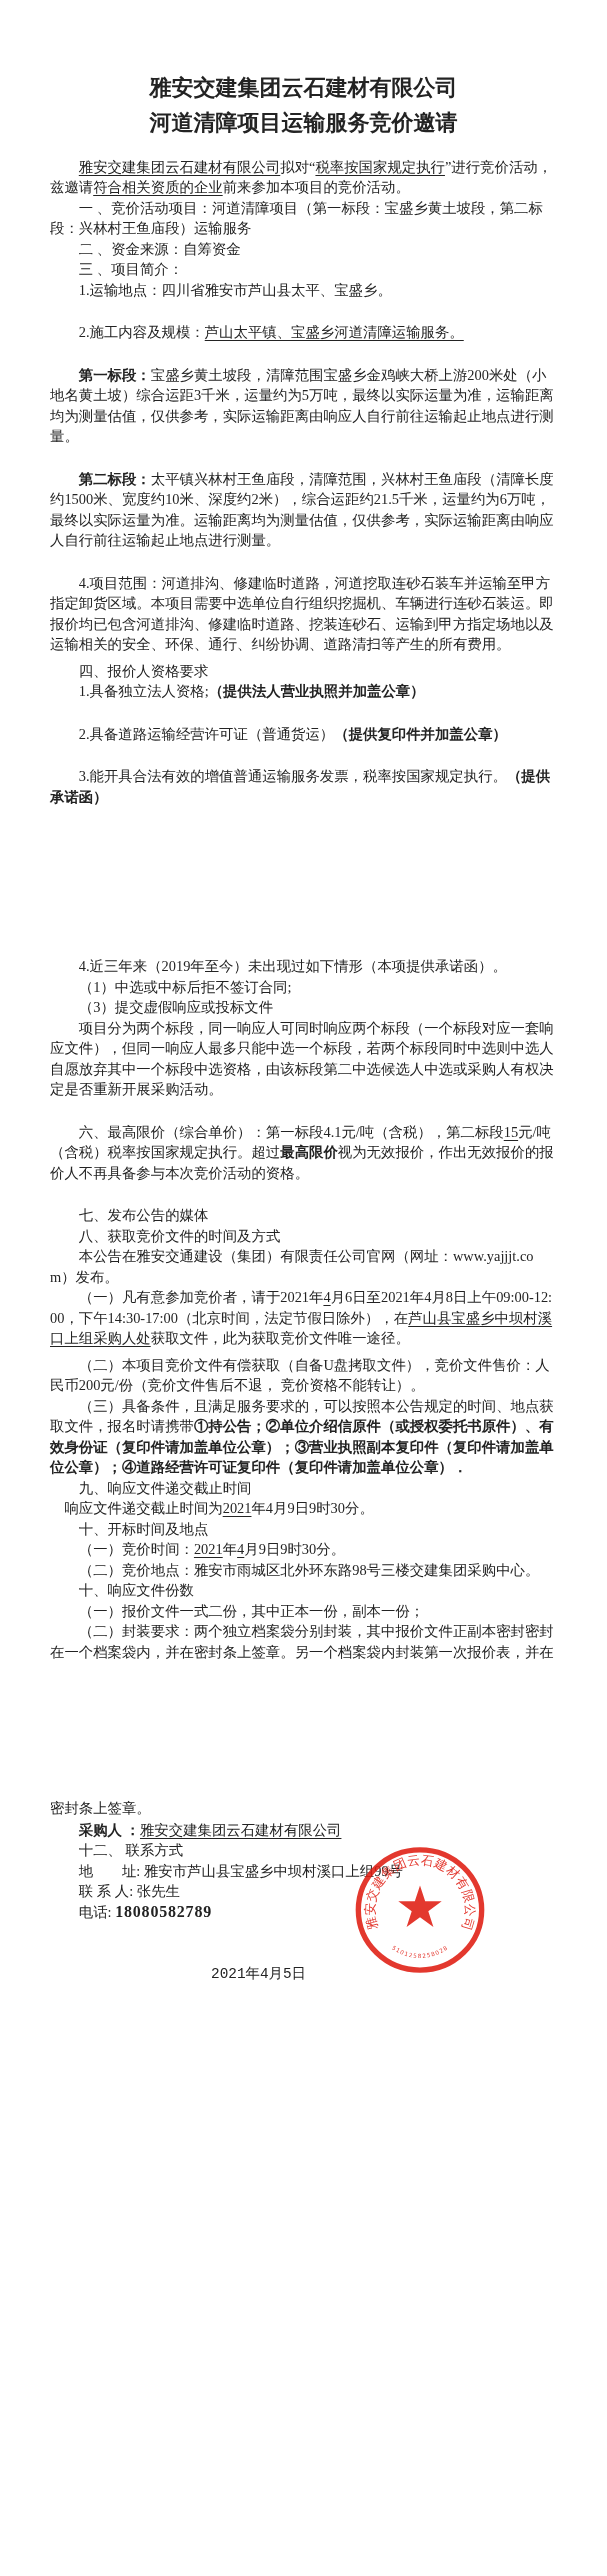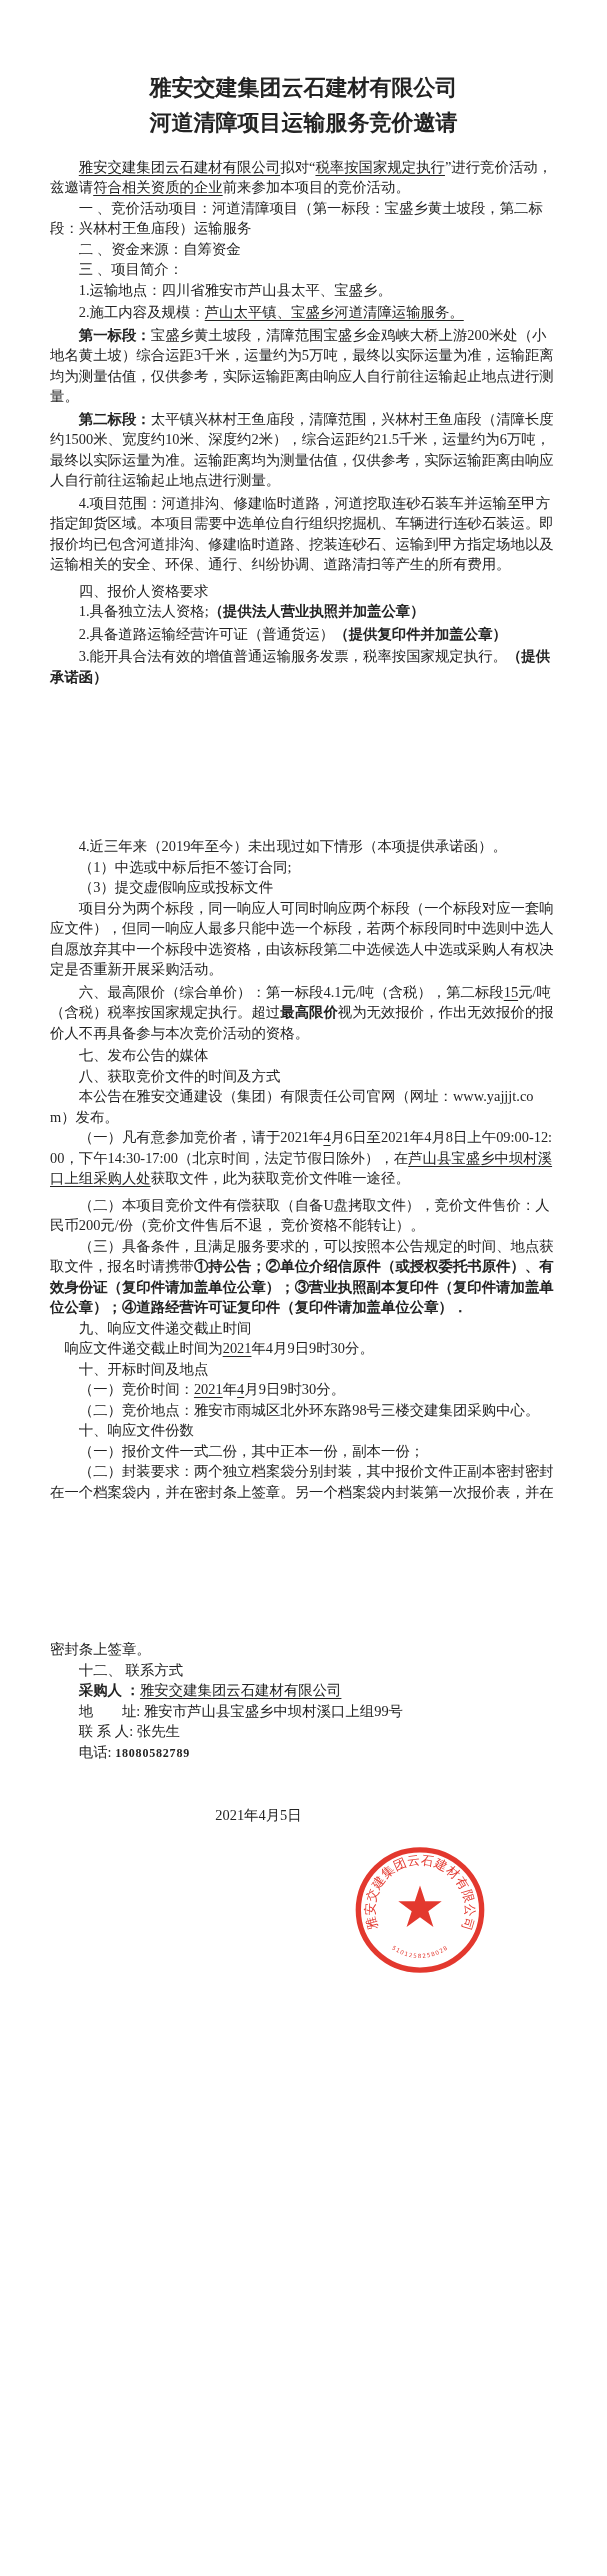--- a/index.html
+++ b/index.html
@@ -3,28 +3,28 @@
 <meta charset="utf-8">
 <style>
   html,body{margin:0;padding:0;}
   body{
     width:607px;height:2576px;background:#ffffff;position:relative;overflow:hidden;
     font-family:"Liberation Serif","DejaVu Serif",serif;color:#232323;
   }
   .doc{padding:70px 50px 0 50px;}
   p.para{margin:0;font-size:14.4px;line-height:20.5px;text-indent:2em;word-break:break-all;}
   p.title{text-align:center;text-indent:0;font-weight:bold;font-size:22px;line-height:35px;}
-  p.sp{margin-top:2px;}
+  p.sp{margin-top:22px;}
   p.sp8{margin-top:6px;}
-  p.noind{text-indent:0;}
+  p.noind{text-indent:0;font-family:Liberation Mono, monospace;}
   p.ind1{text-indent:1em;}
   p.date{text-align:center;padding-right:90px;margin-top:42px;}
   span.b{font-weight:bold;}
   span.u{text-decoration:underline;text-underline-offset:3px;}
-  span.phone{font-weight:bold;font-size:12px;letter-spacing:0.8px;}
+  span.phone{font-weight:bold;font-size:16px;letter-spacing:0.8px;}
   .gap{width:100%;}
   .stamp{position:absolute;left:353px;top:1846px;width:134px;height:131px;opacity:.87;z-index:5;color:#e01b10;}
 </style>
 </head>
 <body>
 
 <div class="doc">
   <div>
       <p class="para title"><span>雅安交建集团云石建材有限公司</span></p>
       <p class="para title"><span>河道清障项目运输服务竞价邀请</span></p>
@@ -57,22 +57,22 @@
       <p class="para"><span>九、响应文件递交截止时间</span></p>
       <p class="para ind1"><span>响应文件递交截止时间为</span><span class="u">2021</span><span>年4月9日9时30分。</span></p>
       <p class="para"><span>十、开标时间及地点</span></p>
       <p class="para"><span>（一）竞价时间：</span><span class="u">2021</span><span>年</span><span class="u">4</span><span>月9日9时30分。</span></p>
       <p class="para"><span>（二）竞价地点：雅安市雨城区北外环东路98号三楼交建集团采购中心。</span></p>
       <p class="para"><span>十、响应文件份数</span></p>
       <p class="para"><span>（一）报价文件一式二份，其中正本一份，副本一份；</span></p>
       <p class="para"><span>（二）封装要求：两个独立档案袋分别封装，其中报价文件正副本密封密封在一个档案袋内，并在密封条上签章。另一个档案袋内封装第一次报价表，并在</span></p>
       <div class="gap" style="height: 137px;"></div>
       <p class="para noind"><span>密封条上签章。</span></p>
+      <p class="para"><span class="b">采购人 ：</span><span class="u">雅安交建集团云石建材有限公司</span></p>
       <p class="para"><span>十二、 联系方式</span></p>
-      <p class="para"><span class="b">采购人 ：</span><span class="u">雅安交建集团云石建材有限公司</span></p>
       <p class="para"><span>地　　址:  雅安市芦山县宝盛乡中坝村溪口上组99号</span></p>
       <p class="para"><span>联 系 人:  张先生</span></p>
       <p class="para"><span>电话:  </span><span class="phone">18080582789</span></p>
       <p class="para date noind"><span>2021年4月5日</span></p>
     </div>
 </div>
 
 <svg class="stamp" viewBox="0 0 176 172" xmlns="http://www.w3.org/2000/svg" color="#e01b10">
   <ellipse cx="88" cy="84" rx="81" ry="79" fill="none" stroke="currentColor" stroke-width="7"></ellipse>
   <polygon points="88,52 94.8,72.7 116.5,72.7 98.9,85.6 105.6,106.3 88,93.5 70.4,106.3 77.1,85.6 59.5,72.7 81.2,72.7" fill="currentColor"></polygon>

